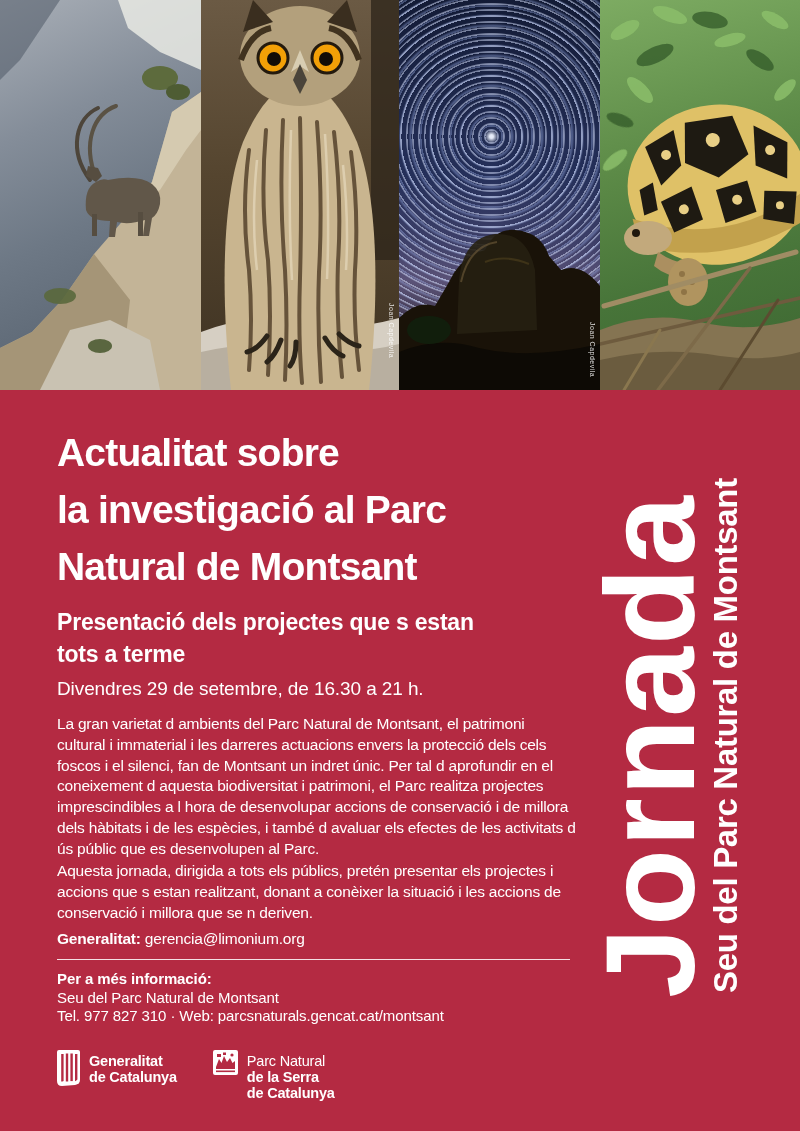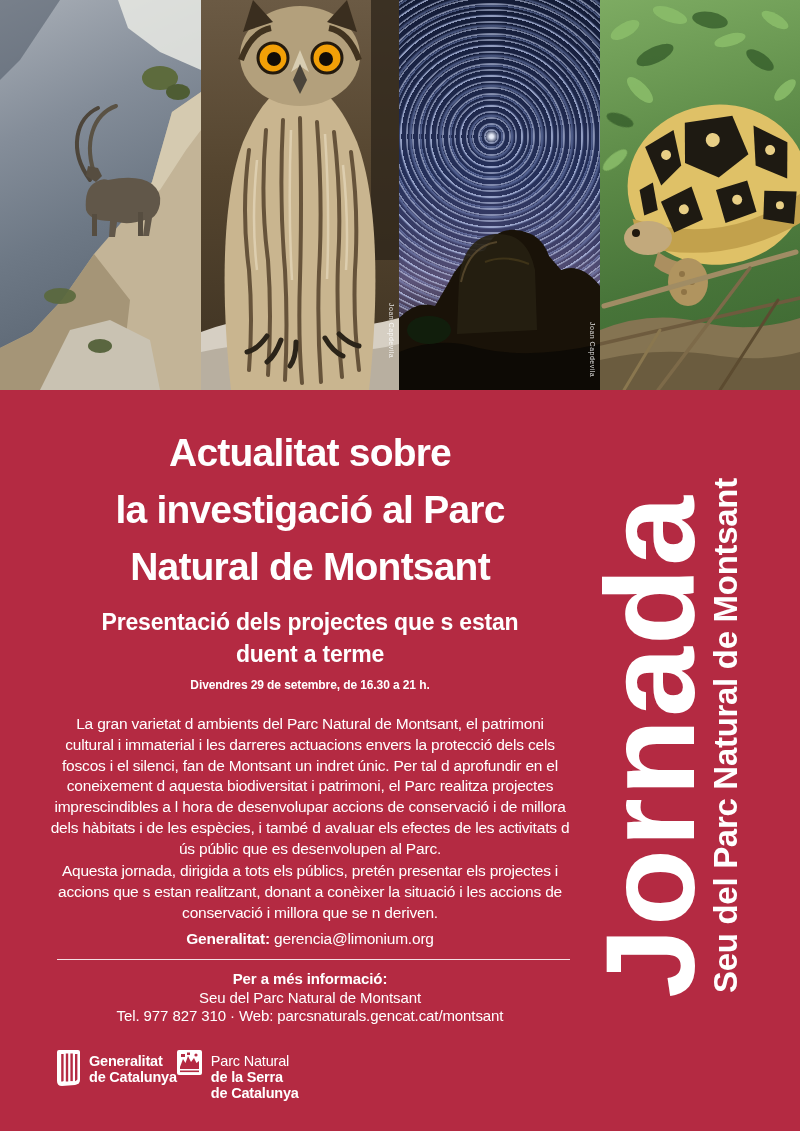--- a/index.html
+++ b/index.html
@@ -16,34 +16,34 @@
     background:
       radial-gradient(circle 7px at 46% 35%,rgba(240,245,255,.9) 0 2px,rgba(240,245,255,0) 7px),
       repeating-radial-gradient(circle at 46% 35%,rgba(216,226,255,.50) 0 1px,rgba(216,226,255,0) 2px 6px),
       repeating-radial-gradient(circle at 46% 35%,rgba(160,180,235,.35) 0 1px,rgba(160,180,235,0) 3px 10px),
       linear-gradient(180deg,#131b36 0%,#25305a 45%,#3d3f68 62%,#5b5378 72%,#473e58 80%,#2c2436 100%);}
   #photo-tortoise{left:600px;width:200px;background:linear-gradient(165deg,#7dab62 0%,#5c8a47 40%,#477439 70%,#3c6531 100%);}
   .credit{
     position:absolute;writing-mode:vertical-rl;font-size:7px;letter-spacing:.5px;
     color:rgba(255,255,255,.85);white-space:nowrap;
   }
-  .content{position:absolute;left:50px;width:520px;text-align:center;}
+  .content{position:absolute;left:57px;width:520px;}
   .title{top:424px;font-size:39px;font-weight:bold;line-height:57px;letter-spacing:-.8px;}
   .title span,.subtitle span{display:block;}
   .subtitle{top:606px;font-size:23px;font-weight:bold;line-height:32px;letter-spacing:-.2px;}
-  .dateline{top:678px;font-size:12px;font-weight:bold;letter-spacing:-.1px;}
+  .dateline{top:678px;font-size:19px;font-weight:normal;letter-spacing:-.1px;}
   .para{font-size:15.5px;line-height:20.8px;letter-spacing:-.2px;}
   #para1{top:714px;}
   #para2{top:861px;}
   .inscr{top:930px;font-size:15.5px;letter-spacing:-.2px;}
   .inscr b{font-weight:bold;}
   .rule{position:absolute;left:57px;top:959px;width:513px;height:1px;background:rgba(255,255,255,.85);}
   .info{top:970px;font-size:15px;line-height:18.5px;letter-spacing:-.1px;}
   .info .hd{font-weight:bold;}
-  .logos{position:absolute;left:57px;top:1050px;display:flex;align-items:flex-start;}
+  .logos{position:absolute;left:57px;top:1050px;display:flex;align-items:flex-start;gap:36px;}
   .logo{display:flex;align-items:flex-start;gap:9px;}
   .logo-text{font-size:14.5px;line-height:16px;font-weight:bold;letter-spacing:-.2px;padding-top:3px;}
   .logo-text .rg{font-weight:normal;}
   .vtext{position:absolute;transform-origin:0 0;transform:rotate(-90deg);white-space:nowrap;font-weight:bold;}
   #v-jornada{left:588px;top:998px;font-size:126px;line-height:126px;letter-spacing:2px;}
   #v-seu{left:709px;top:993px;font-size:33px;line-height:33px;letter-spacing:-.3px;}
 </style>
 </head>
 <body>
 
@@ -187,21 +187,21 @@
   </div>
 
   <div class="content title">
     <span>Actualitat sobre</span>
     <span>la investigació al Parc</span>
     <span>Natural de Montsant</span>
   </div>
 
   <div class="content subtitle">
     <span>Presentació dels projectes que s estan</span>
-    <span>duent a terme</span>
+    <span>tots a terme</span>
   </div>
 
   <div class="content dateline">Divendres 29 de setembre, de 16.30 a 21 h.</div>
 
   <div class="content para" id="para1">La gran varietat d ambients del Parc Natural de Montsant, el patrimoni cultural i immaterial i les darreres actuacions envers la protecció dels cels foscos i el silenci, fan de Montsant un indret únic. Per tal d aprofundir en el coneixement d aquesta biodiversitat i patrimoni, el Parc realitza projectes imprescindibles a l hora de desenvolupar accions de conservació i de millora dels hàbitats i de les espècies, i també d avaluar els efectes de les activitats d ús públic que es desenvolupen al Parc.</div>
   <div class="content para" id="para2">Aquesta jornada, dirigida a tots els públics, pretén presentar els projectes i accions que s estan realitzant, donant a conèixer la situació i les accions de conservació i millora que se n deriven.</div>
 
   <div class="content inscr">
     <b>Generalitat:</b><span> gerencia@limonium.org</span>
   </div>

